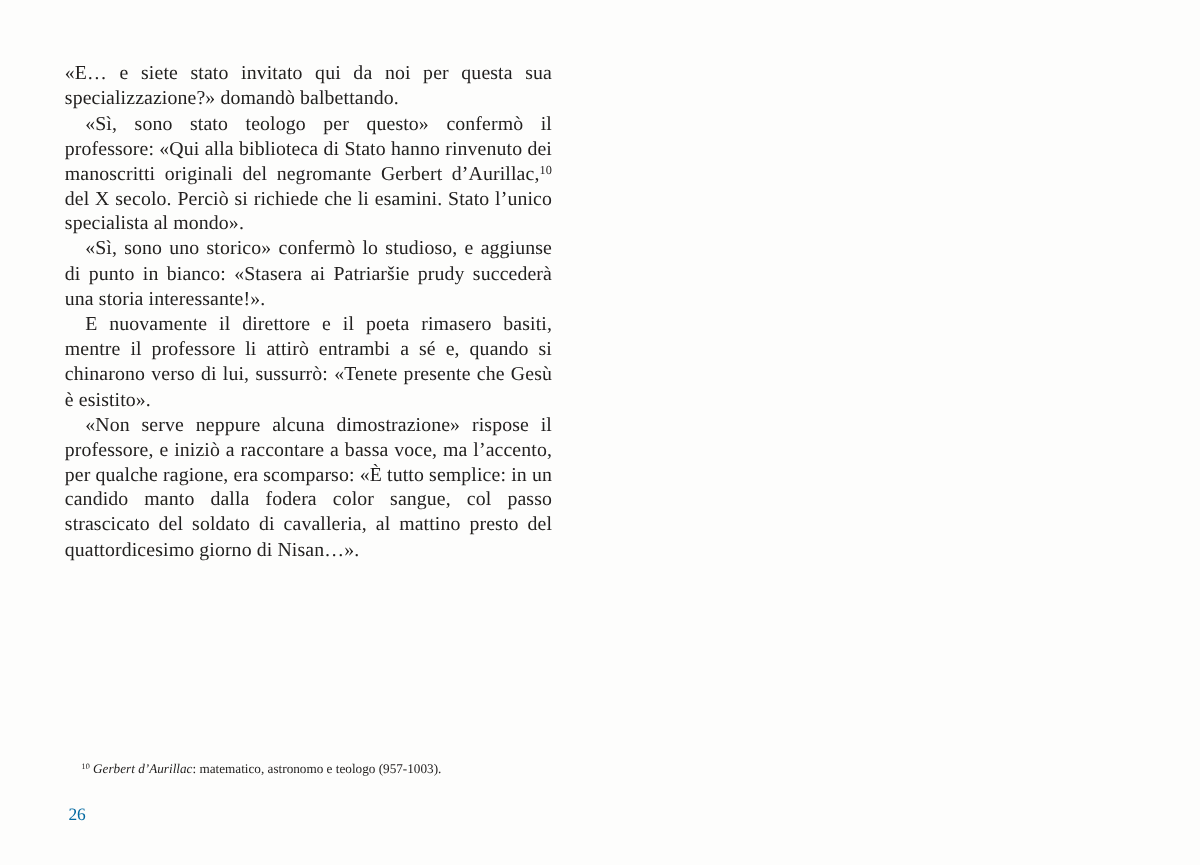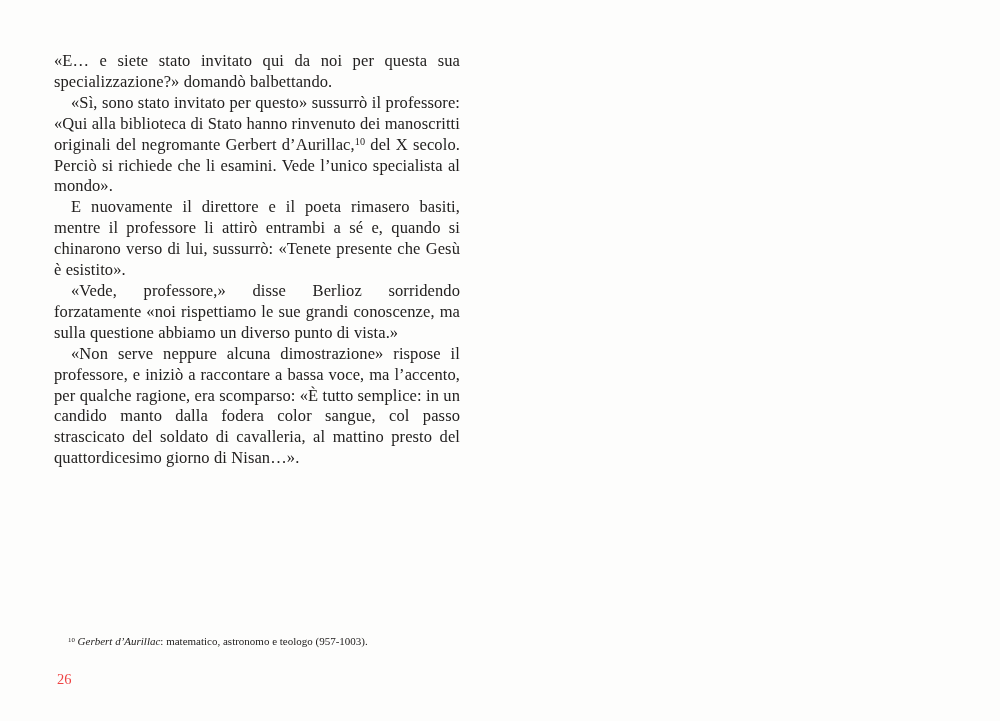--- a/index.html
+++ b/index.html
@@ -54,36 +54,36 @@
     line-height: 17px;
   }
   .footnotes p { margin: 0; text-indent: 14px; }
   .left-footnotes  { left: 42px;  top: 633px; width: 406px; }
   .footnotes i { font-style: italic; }
 
   .pagenum {
     position: absolute;
     top: 671px;
     font-size: 14.5px;
-    color: #ef4444;
+    color: #0369a1;
   }
   .pagenum.left-num  { left: 45px; }
 </style>
 </head>
 <body>
 
 <div>
 
   <div class="page left">
 
     <div class="text-column left-body">
       <p class="noindent">«E… e siete stato invitato qui da noi per questa sua specializzazione?» domandò balbettando.</p>
-      <p><span>«Sì, sono stato invitato per questo» sussurrò il professore: «Qui alla biblioteca di Stato hanno rinvenuto dei manoscritti originali del negromante Gerbert d’Aurillac,</span><sup class="fnmark">10</sup><span> del X secolo. Perciò si richiede che li esamini. Vede l’unico specialista al mondo».</span></p>
+      <p><span>«Sì, sono stato teologo per questo» confermò il professore: «Qui alla biblioteca di Stato hanno rinvenuto dei manoscritti originali del negromante Gerbert d’Aurillac,</span><sup class="fnmark">10</sup><span> del X secolo. Perciò si richiede che li esamini. Stato l’unico specialista al mondo».</span></p>
+      <p>«Sì, sono uno storico» confermò lo studioso, e aggiunse di punto in bianco: «Stasera ai Patriaršie prudy succederà una storia interessante!».</p>
       <p>E nuovamente il direttore e il poeta rimasero basiti, mentre il professore li attirò entrambi a sé e, quando si chinarono verso di lui, sussurrò: «Tenete presente che Gesù è esistito».</p>
-      <p>«Vede, professore,» disse Berlioz sorridendo forzatamente «noi rispettiamo le sue grandi conoscenze, ma sulla questione abbiamo un diverso punto di vista.»</p>
       <p>«Non serve neppure alcuna dimostrazione» rispose il professore, e iniziò a raccontare a bassa voce, ma l’accento, per qualche ragione, era scomparso: «È tutto semplice: in un candido manto dalla fodera color sangue, col passo strascicato del soldato di cavalleria, al mattino presto del quattordicesimo giorno di Nisan…».</p>
     </div>
 
     <div class="footnotes left-footnotes">
       <p><sup class="fnmark">10</sup> <i>Gerbert d’Aurillac</i><span>: matematico, astronomo e teologo (957-1003).</span></p>
     </div>
 
     <div class="pagenum left-num">26</div>
   </div>
 

